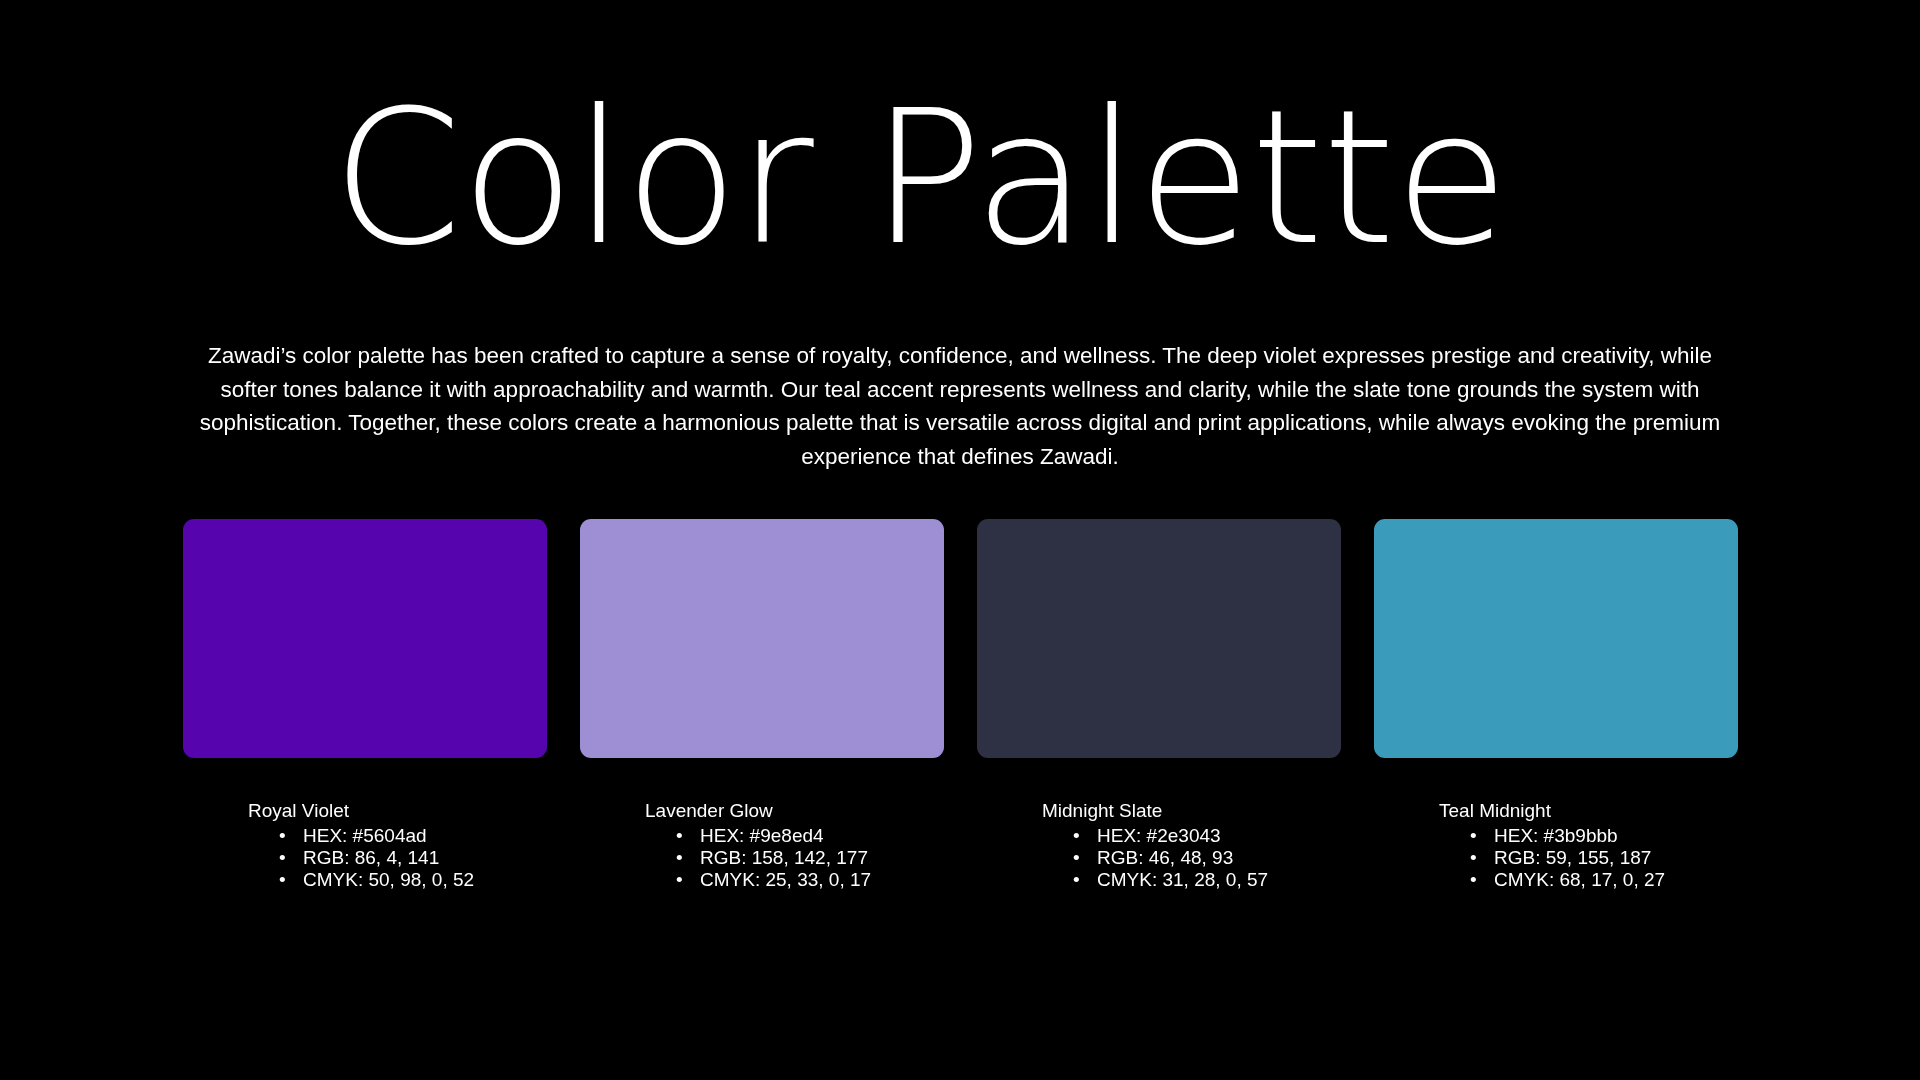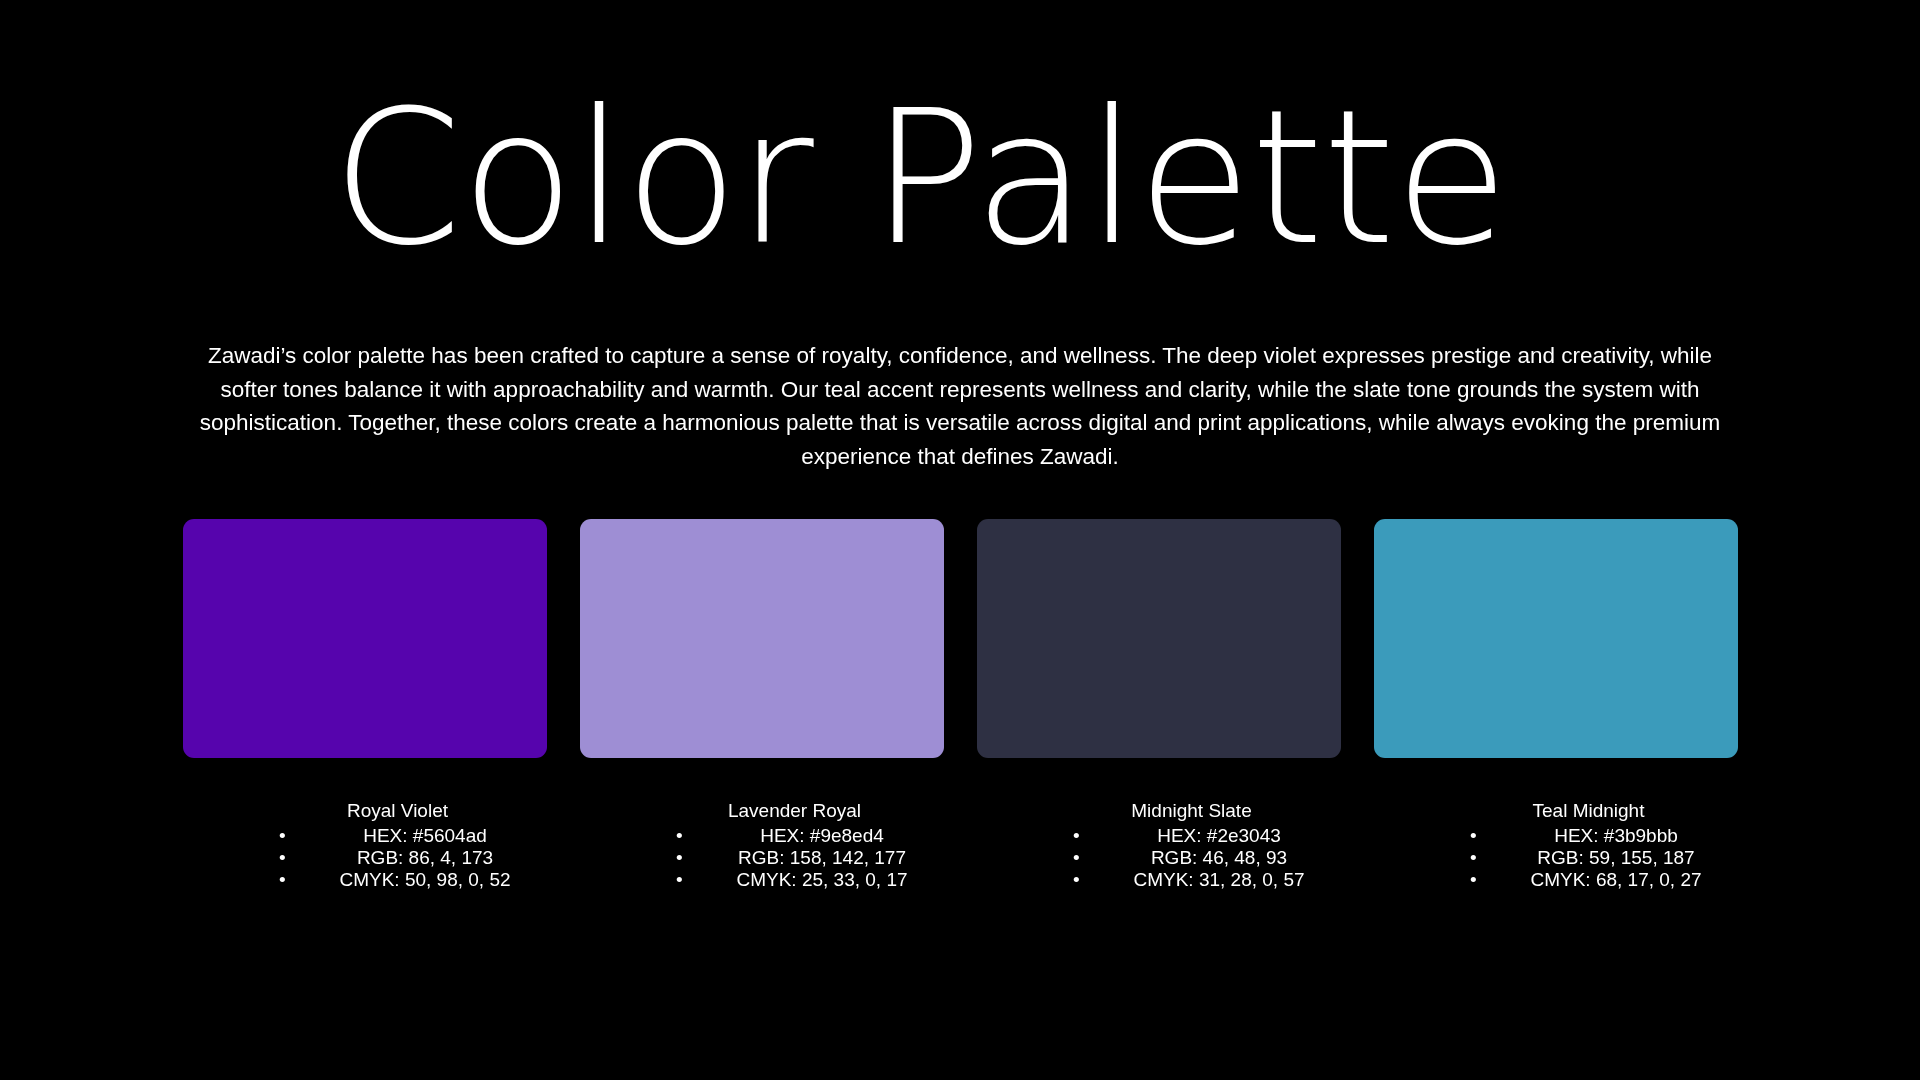--- a/index.html
+++ b/index.html
@@ -54,21 +54,20 @@
   }
 
   
   .swatch-grid {
     position: absolute;
     top: 519px;
     left: 183px;
     width: 1556px;
     display: flex;
     gap: 33px;
-    text-align: center;
   }
 
   .swatch-col {
     width: 364px;
     display: flex;
     flex-direction: column;
   }
 
   .swatch-chip {
     width: 364px;
@@ -125,30 +124,30 @@
   <p class="intro">Zawadi’s color palette has been crafted to capture a sense of royalty, confidence, and wellness. The deep violet expresses prestige and creativity, while softer tones balance it with approachability and warmth. Our teal accent represents wellness and clarity, while the slate tone grounds the system with sophistication. Together, these colors create a harmonious palette that is versatile across digital and print applications, while always evoking the premium experience that defines Zawadi.</p>
 
   <div class="swatch-grid">
 
     <div class="swatch-col">
       <div class="swatch-chip" style="background-color: rgb(86, 4, 173);"></div>
       <div class="swatch-info">
         <div class="swatch-name">Royal Violet</div>
         <ul class="swatch-specs">
           <li><span class="bullet">•</span><span>HEX: #5604ad</span></li>
-          <li><span class="bullet">•</span><span>RGB: 86, 4, 173</span></li>
+          <li><span class="bullet">•</span><span>RGB: 86, 4, 141</span></li>
           <li><span class="bullet">•</span><span>CMYK: 50, 98, 0, 52</span></li>
         </ul>
       </div>
     </div>
 
     <div class="swatch-col">
       <div class="swatch-chip" style="background-color: rgb(158, 142, 212);"></div>
       <div class="swatch-info">
-        <div class="swatch-name">Lavender Royal</div>
+        <div class="swatch-name">Lavender Glow</div>
         <ul class="swatch-specs">
           <li><span class="bullet">•</span><span>HEX: #9e8ed4</span></li>
           <li><span class="bullet">•</span><span>RGB: 158, 142, 177</span></li>
           <li><span class="bullet">•</span><span>CMYK: 25, 33, 0, 17</span></li>
         </ul>
       </div>
     </div>
 
     <div class="swatch-col">
       <div class="swatch-chip" style="background-color: rgb(46, 48, 67);"></div>

